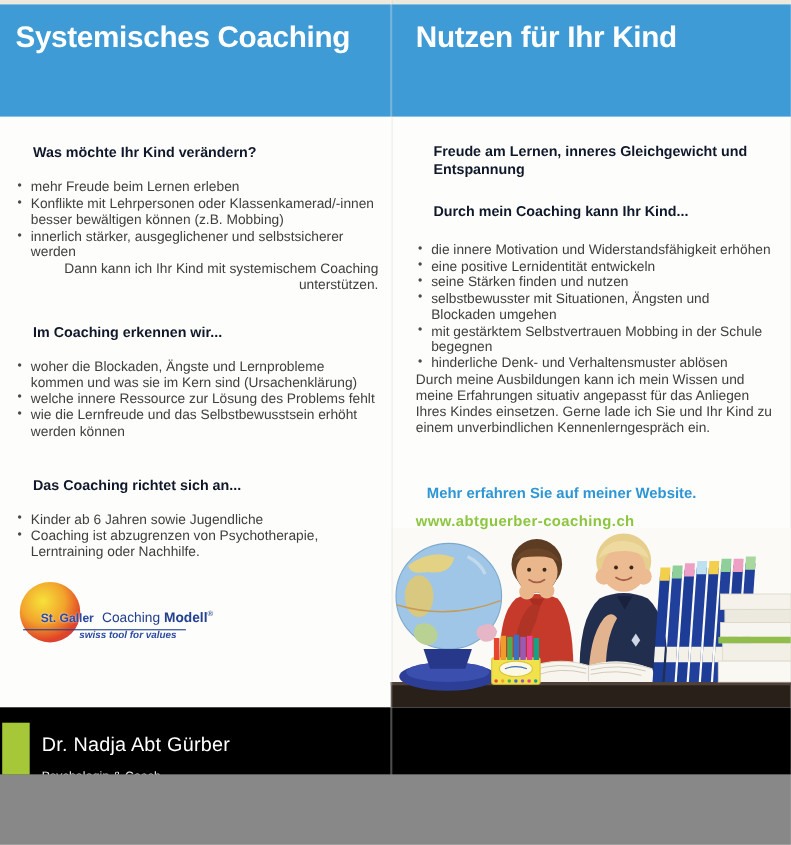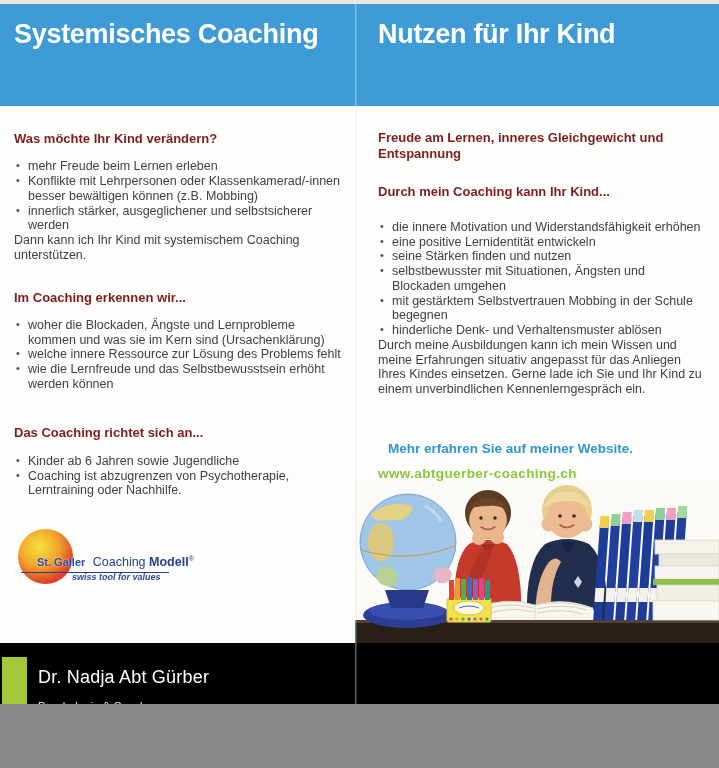--- a/index.html
+++ b/index.html
@@ -31,34 +31,34 @@
   .fold{
     position:absolute;left:355px;top:0;width:2px;height:768px;
     background:linear-gradient(to right, rgba(255,255,255,0.45), rgba(160,160,160,0.18));
     z-index:40;
   }
   
   .col{position:absolute;top:106px;box-sizing:border-box;font-size:12.5px;color:#3f3f3f;line-height:1.18;}
   .col-left{left:0;width:356px;padding:0 12px 0 14px;}
   .col-right{left:356px;width:363px;padding:0 14px 0 22px;}
   h2{
-    font-size:13px;font-weight:bold;color:#7f1d1d;
-    margin:0;line-height:1.25;
+    font-size:13px;font-weight:bold;color:#0f172a;
+    margin:16px;line-height:1.25;
   }
   .col p{margin:0;}
   ul{list-style:none;margin:0;padding:0;}
   li{position:relative;padding-left:14px;margin:0;}
   li::before{
     content:"•";position:absolute;left:2px;top:0;
     font-size:11px;color:#4a4a4a;
   }
   
   .l-h1{margin-top:25px;}
   .l-ul1{margin-top:12px;}
-  .l-p1{margin-top:24px;}
+  .l-p1{margin-top:24px;text-align:right;}
   .l-h2{margin-top:27px;}
   .l-ul2{margin-top:12px;}
   .l-h3{margin-top:33px;}
   .l-ul3{margin-top:13px;}
   
   .r-h1{margin-top:24px;width:310px;}
   .r-h2{margin-top:21px;}
   .r-ul1{margin-top:20px;}
   .r-p1{margin-top:29px;width:330px;}
   

